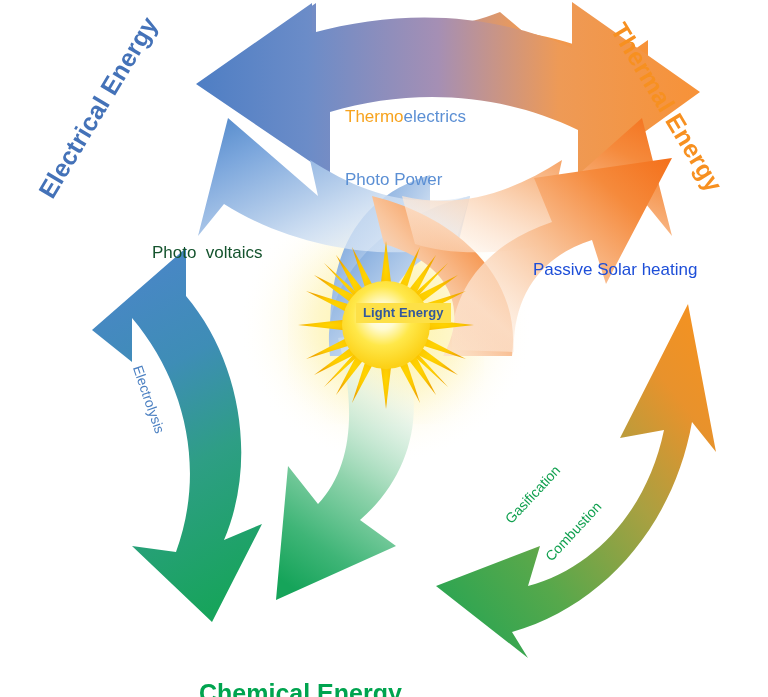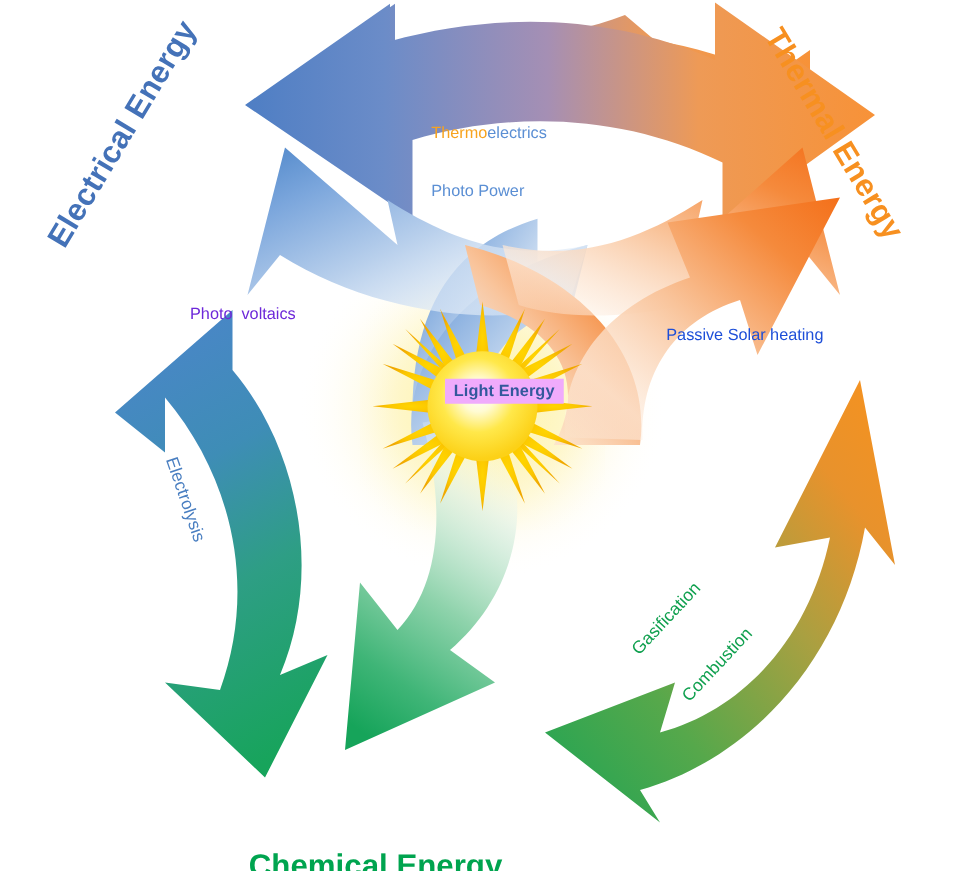--- a/index.html
+++ b/index.html
@@ -13,34 +13,34 @@
   
   .corner{font-weight:bold;font-size:25px;letter-spacing:.2px;}
   #electrical-energy-label{color:#4472b8;left:-7px;top:92px;width:210px;
       transform:rotate(-59deg);transform-origin:50% 50%;text-align:center;}
   #thermal-energy-label{color:#F79020;left:562px;top:92px;width:210px;
       transform:rotate(59deg);transform-origin:50% 50%;text-align:center;}
   #chemical-energy-label{color:#00A44F;left:199px;top:613px;font-size:25px;
       font-weight:bold;line-height:1.28;}
 
   
-  .proc{font-size:13px;}
+  .proc{font-size:17px;}
   #thermoelectrics-label{left:345px;top:66px;color:#5B8FD4;}
   #thermoelectrics-label .hot{color:#F7A31E;}
-  #photovoltaics-label{left:152px;top:243px;color:#6d28d9;}
+  #photovoltaics-label{left:152px;top:243px;color:#14532d;}
   #passive-solar-label{left:533px;top:260px;color:#1d4ed8;}
   #photosynthesis-label{left:224px;top:442px;color:#14A05A;}
   #electrolysis-label{left:113px;top:391px;color:#4A7FC1;font-size:14px;
       transform:rotate(71deg);transform-origin:50% 50%;}
   #gasification-label{left:516px;top:440px;color:#10A04F;font-size:14px;
       line-height:1.3;transform:rotate(-47deg);transform-origin:50% 50%;
       text-align:left;}
 
   
-  #light-energy-chip{position:absolute;left:356px;top:303px;background:#f0abfc;
+  #light-energy-chip{position:absolute;left:356px;top:303px;background:#fde047;
       color:#33589C;font-weight:bold;font-size:13px;padding:2px 7px 3px 7px;
       letter-spacing:.1px;}
 </style>
 </head>
 <body>
 
 <div id="stage">
 
   <svg id="canvas" viewBox="0 0 768 697">
     <defs>

